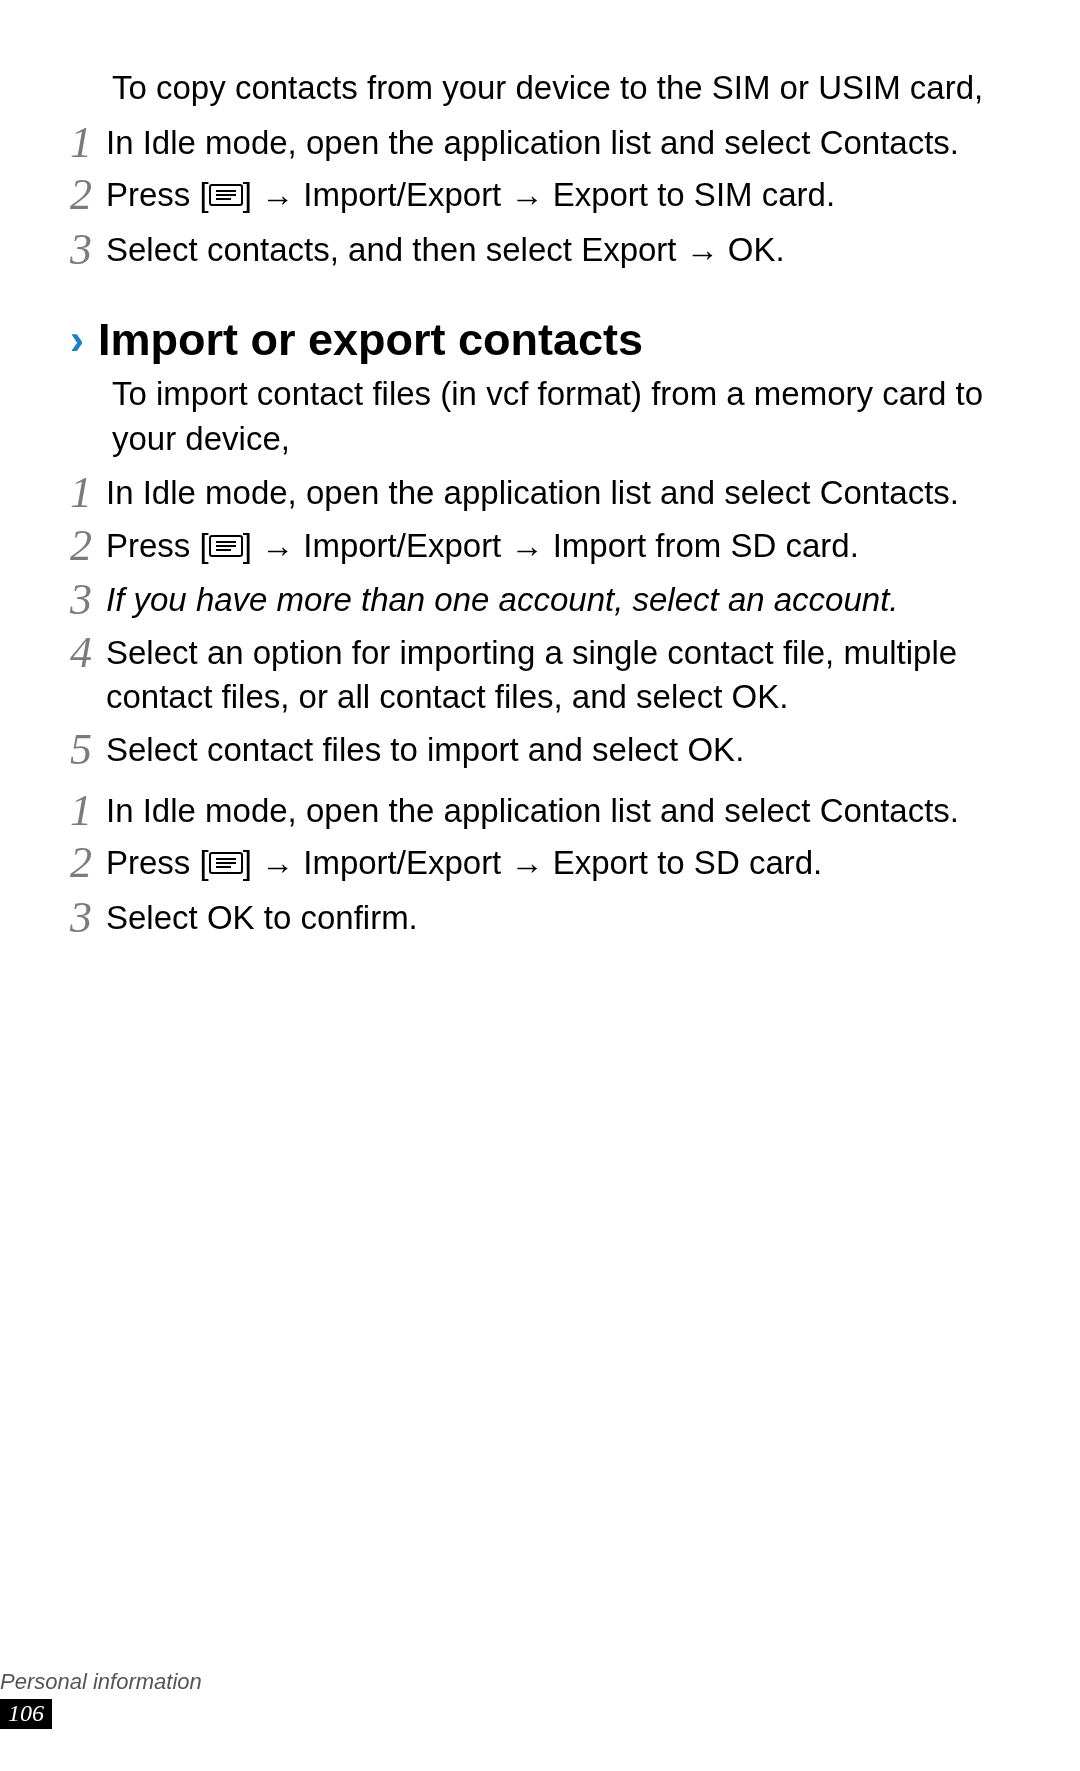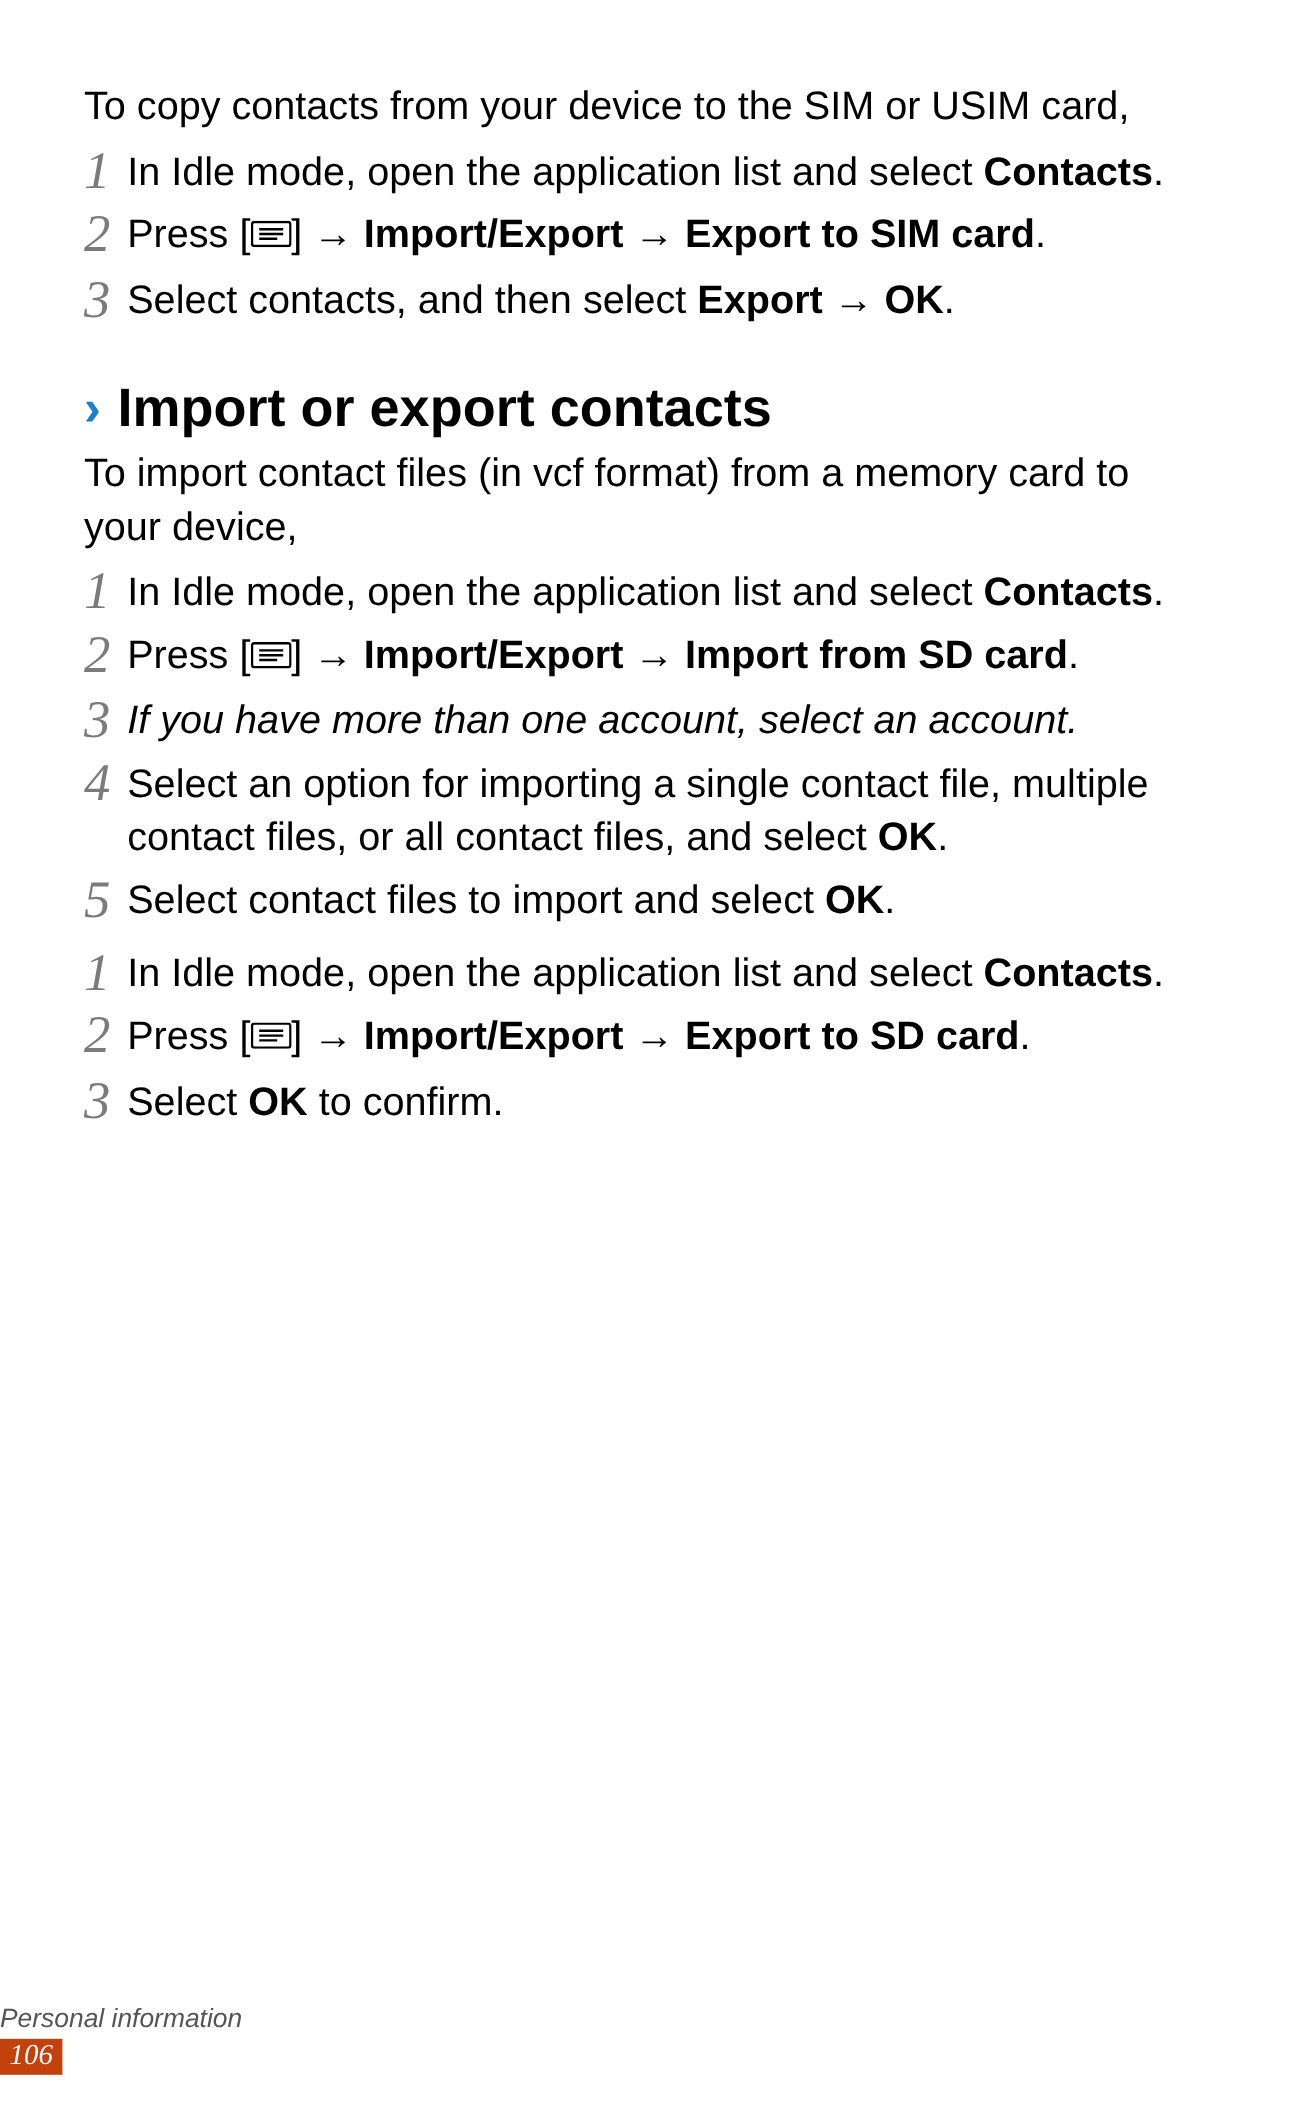--- a/index.html
+++ b/index.html
@@ -16,20 +16,21 @@
       position: relative;
     }
     .page {
       padding: 60px 70px 0 70px;
     }
     .para {
       font-size: 33px;
       line-height: 1.35;
       margin-bottom: 8px;
       margin-top: 6px;
+      margin-left: 42px;
     }
     .step-list {
       list-style: none;
       margin-bottom: 14px;
     }
     .step-item {
       display: flex;
       align-items: flex-start;
       margin-bottom: 6px;
     }
@@ -45,21 +46,21 @@
       position: relative;
       top: 2px;
     }
     .step-body {
       font-size: 33px;
       line-height: 1.35;
       flex: 1;
       padding-top: 2px;
     }
     .bold {
-      font-weight: 700;
+      font-weight: 400;
     }
     .section-heading {
       display: flex;
       align-items: center;
       margin-top: 42px;
       margin-bottom: 2px;
     }
     .chevron {
       color: #1a7fcc;
       font-size: 42px;
@@ -89,21 +90,21 @@
     }
     .footer-label {
       font-family: "Myriad Pro", "Segoe UI", Arial, sans-serif;
       font-style: italic;
       font-size: 22px;
       color: #555;
       margin-bottom: 4px;
     }
     .page-num-box {
       display: inline-block;
-      background: #c2410c;
+      background: #000000;
       color: #fff;
       font-style: italic;
       font-family: "Times New Roman", Georgia, serif;
       font-size: 24px;
       padding: 0px 8px 1px 8px;
       line-height: 1.2;
     }
     .step-body .line2 {
       display: block;
       font-style: italic;

